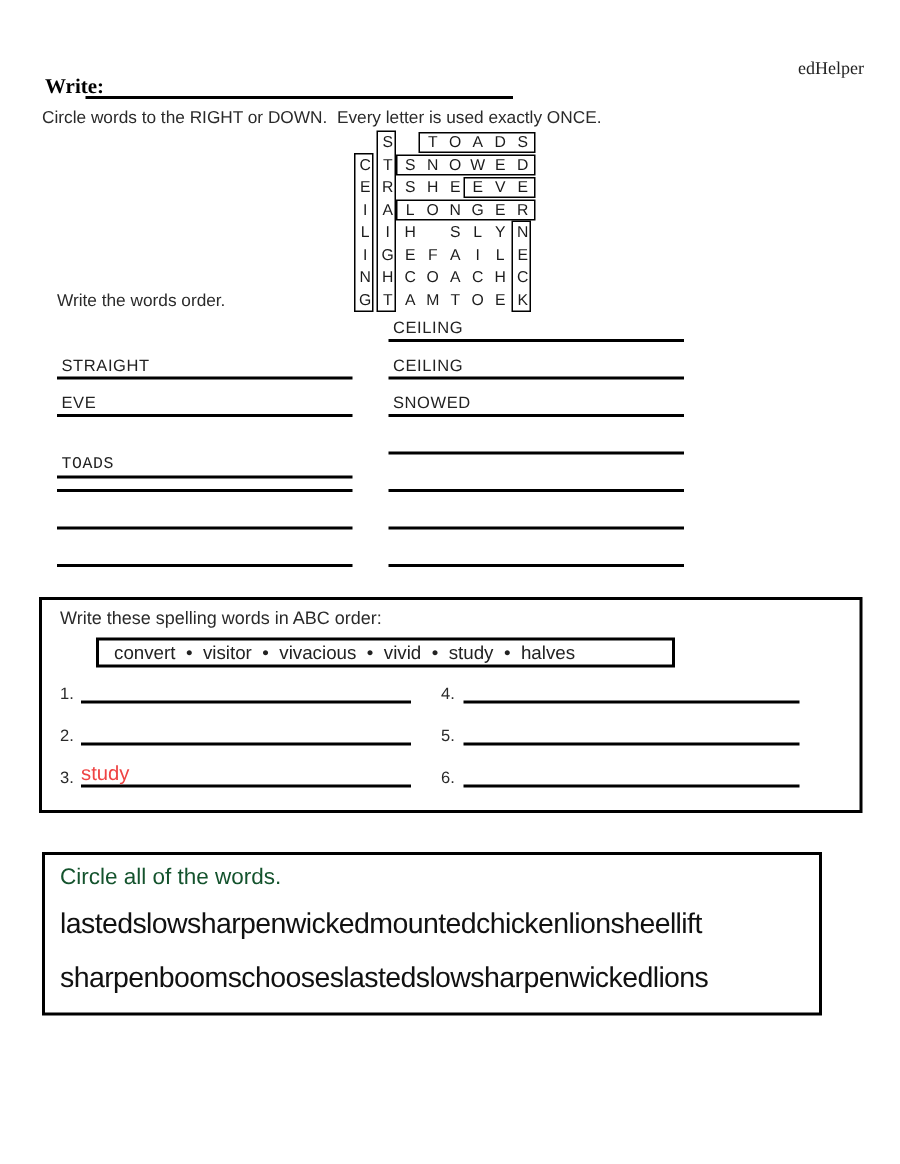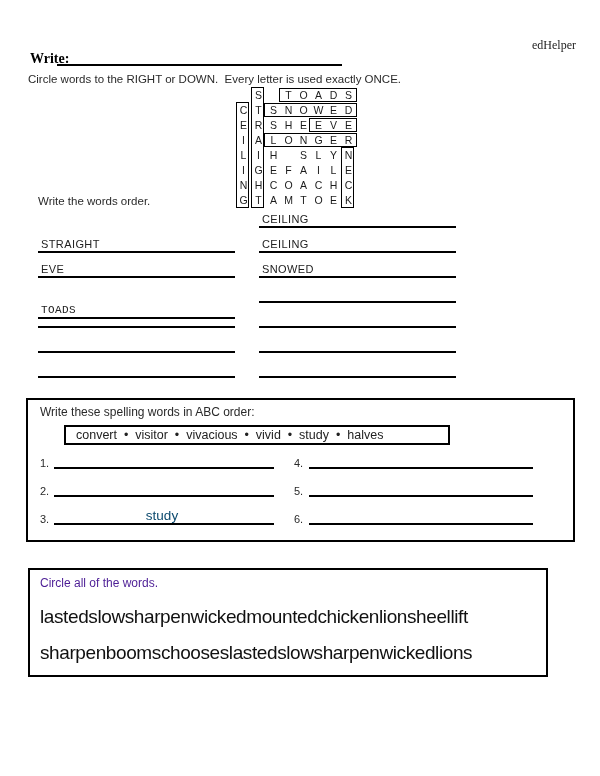--- a/index.html
+++ b/index.html
@@ -83,31 +83,31 @@
   .snum {
     position: absolute;
     font-size: 11px; color: #2a2a2a;
   }
   .sline {
     position: absolute; height: 16px;
     border-bottom: 2px solid #000;
   }
   .sline span {
     position: absolute; left: 0; right: 4px; bottom: 0;
-    text-align: center; font-size: 13.5px; color: #0c4a6e;
+    text-align: left; font-size: 13.5px; color: #ef4444;
   }
 
   
   .circle-box {
     left: 28px; top: 568px; width: 520px; height: 109px;
     border: 2px solid #000;
   }
   .cw-heading {
     left: 10px; top: 6px;
-    font-size: 12px; color: #4c1d95;
+    font-size: 15px; color: #14532d;
   }
   .cw-line {
     position: absolute; left: 10px;
     font-size: 19px; letter-spacing: -0.4px; color: #111;
     white-space: nowrap;
   }
   .cw-line1 { top: 36px; }
   .cw-line2 { top: 72px; }
 </style>
 </head>

